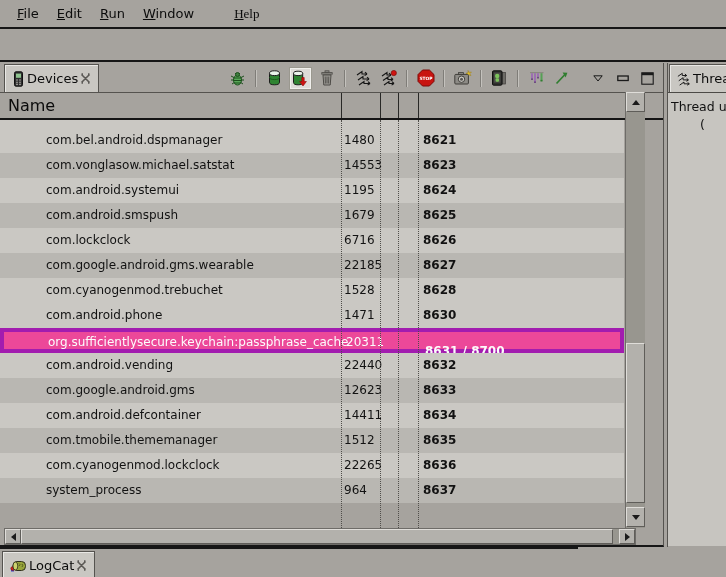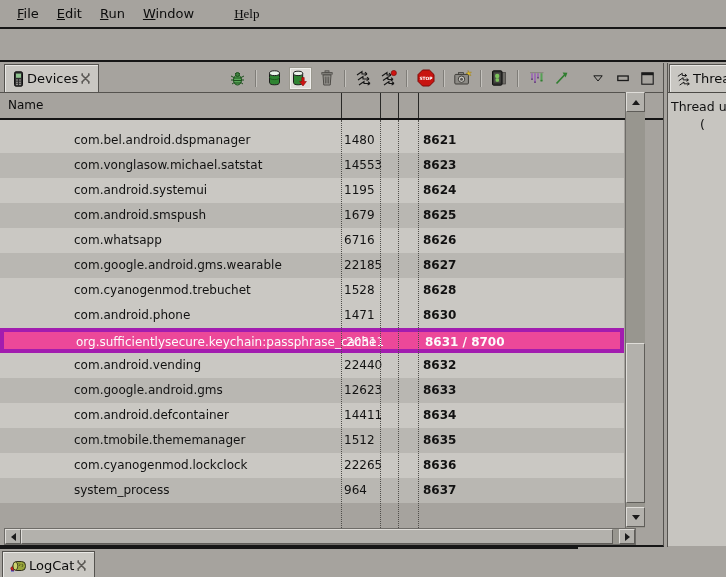--- a/index.html
+++ b/index.html
@@ -29,38 +29,38 @@
   .tab-devices{left:4px;top:1px;}
 
   .view-toolbar{position:absolute;right:6px;top:4px;height:22px;display:flex;align-items:center;gap:6px;}
   .tbtn{width:19px;height:19px;display:flex;align-items:center;justify-content:center;}
   .tbtn.active{background:#dedcd8;border:1px solid #f0efec;box-shadow:0 0 0 1px #9a988f;}
   .tsep{width:1px;height:17px;background:#7f7d78;border-right:1px solid #c4c2bd;margin:0 2px;}
 
   
   .thead{position:absolute;left:0;top:29px;width:100%;height:25px;border-top:1px solid #55534f;
          border-bottom:2px solid #141414;background:#a6a39e;}
-  .thead .hname{position:absolute;left:8px;top:0;line-height:25px;font-size:12px;color:#0b0b0b;}
+  .thead .hname{position:absolute;left:8px;top:0;line-height:25px;font-size:16px;color:#0b0b0b;}
   .hsep{position:absolute;top:0;width:1px;height:25px;background:#282826;}
 
   
   .rows{position:absolute;left:0;top:57px;width:624px;}
   .sliver{height:8px;background:#cac8c3;}
   .row{position:relative;height:25px;font-size:12px;}
   .row.light{background:#cac8c3;}
   .row.dark{background:#b9b7b2;}
   .row span{position:absolute;top:0;line-height:25px;white-space:nowrap;}
-  .c-name{left:46px;margin-left:28px;}
+  .c-name{left:46px;}
   .c-pid{left:344px;}
   .c-port{left:423px;font-weight:bold;}
   .row.selected{background:#ec4899;color:#fcfcfc;border:4px solid #a21caf;box-sizing:border-box;padding-left:20px;}
   .row.selected span{line-height:21px;}
   .row.selected .c-name{left:44px;}
   .row.selected .c-pid{left:342px;}
-  .row.selected .c-port{left:421px;}
+  .row.selected .c-port{left:421px;margin-top:9px;}
 
   .colsep{position:absolute;top:57px;height:408px;width:0;border-left:1px dotted #504e4a;pointer-events:none;z-index:4;}
 
   
   .vscroll{position:absolute;left:625px;top:29px;width:20px;height:436px;background:#98968f;
            border-left:1px solid #6e6c68;box-sizing:border-box;z-index:6;}
   .sbtn{position:absolute;width:19px;height:20px;background:#b3b1ac;box-sizing:border-box;
         border-top:1px solid #dfddd9;border-left:1px solid #dfddd9;
         border-right:1px solid #5f5d59;border-bottom:1px solid #5f5d59;
         display:flex;align-items:center;justify-content:center;}
@@ -297,21 +297,21 @@
           <span class="c-name">com.android.systemui</span>
           <span class="c-pid">1195</span>
           <span class="c-port">8624</span>
         </div>
         <div class="row dark">
           <span class="c-name">com.android.smspush</span>
           <span class="c-pid">1679</span>
           <span class="c-port">8625</span>
         </div>
         <div class="row light">
-          <span class="c-name">com.whatsapp</span>
+          <span class="c-name">com.lockclock</span>
           <span class="c-pid">6716</span>
           <span class="c-port">8626</span>
         </div>
         <div class="row dark">
           <span class="c-name">com.google.android.gms.wearable</span>
           <span class="c-pid">22185</span>
           <span class="c-port">8627</span>
         </div>
         <div class="row light">
           <span class="c-name">com.cyanogenmod.trebuchet</span>

